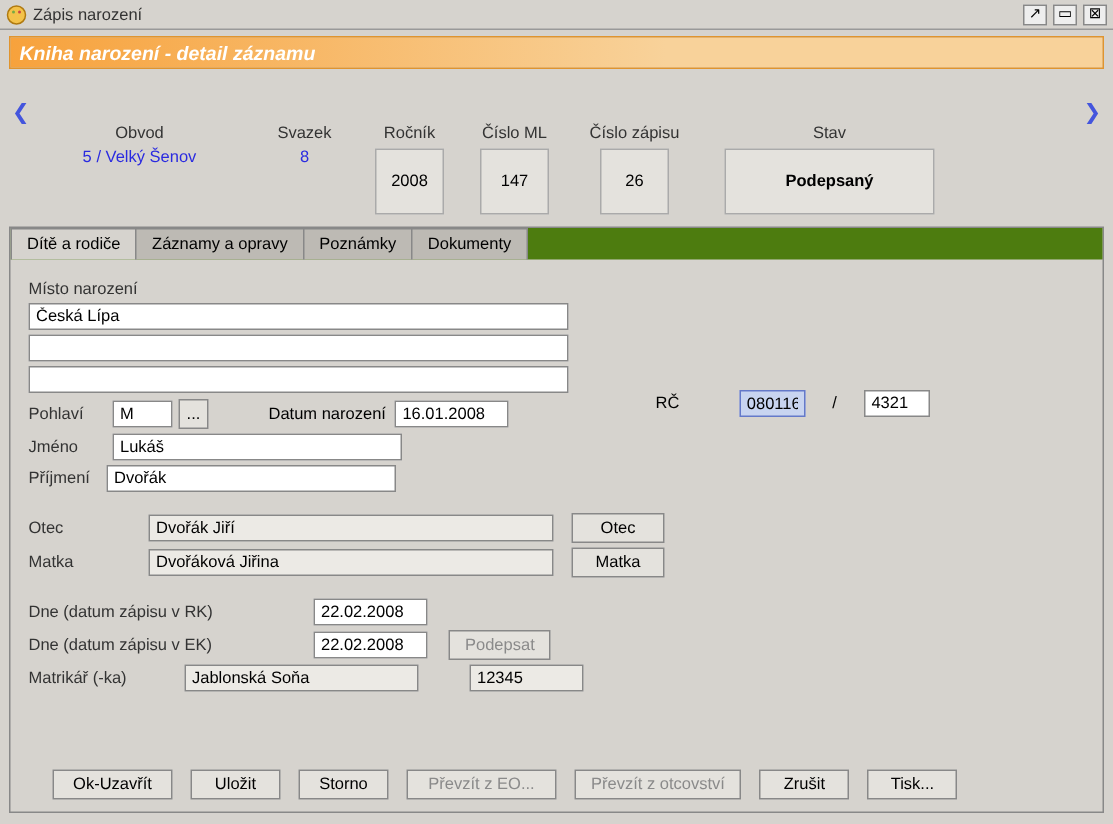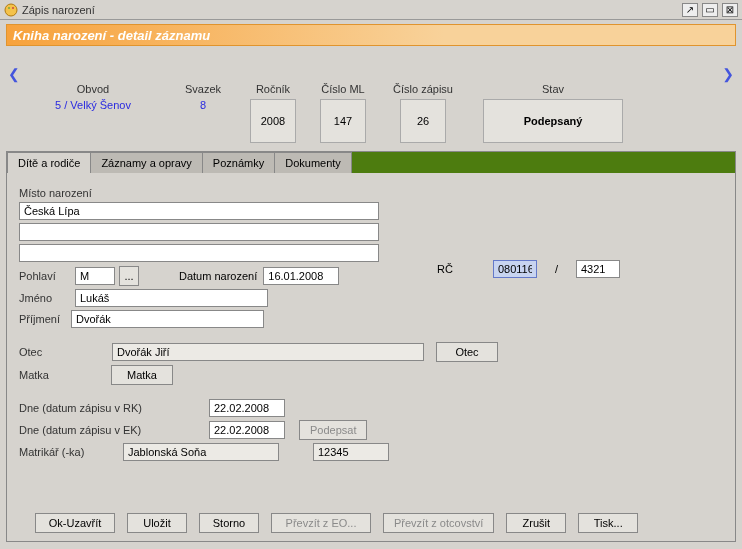--- a/index.html
+++ b/index.html
@@ -131,21 +131,21 @@
   padding: 2px 4px;
   height: 18px;
   font-family: inherit;
   font-size: 11px;
 }
 .input.ro { background: #eceae5; }
 .inp-misto { width: 360px; }
 .inp-pohlavi { width: 40px; }
 .inp-date { width: 76px; }
 .inp-name { width: 193px; }
-.inp-parent { width: 312px; margin-left: 13px; }
+.inp-parent { width: 270px; }
 .inp-rc1 { width: 44px; background:#c8d4f0; border:1px solid #6479c9;}
 .inp-rc2 { width: 44px; }
 .inp-short { width: 76px; }
 .btn {
   background: #e4e2dd;
   border: 1px solid #888;
   padding: 2px 10px;
   font-family: inherit;
   font-size: 11px;
   cursor: pointer;
@@ -279,20 +279,21 @@
       </div>
 
       <div class="fld-row gap">
         <span class="fld-label">Otec</span>
         <input class="input ro inp-parent" readonly="" value="Dvořák Jiří" style="">
         <span style="width:12px"></span>
         <button class="btn" style="min-width:62px">Otec</button>
       </div>
       <div class="fld-row">
         <span class="fld-label">Matka</span>
+        <input class="input ro inp-parent" readonly="" value="Dvořáková Jiřina" style="">
         <span style="width:12px"></span>
         <button class="btn" style="min-width:62px">Matka</button>
       </div>
 
       <div class="fld-row gap">
         <span class="fld-label wide">Dne (datum zápisu v RK)</span>
         <input class="input inp-short" value="22.02.2008" style="">
       </div>
       <div class="fld-row">
         <span class="fld-label wide">Dne (datum zápisu v EK)</span>

